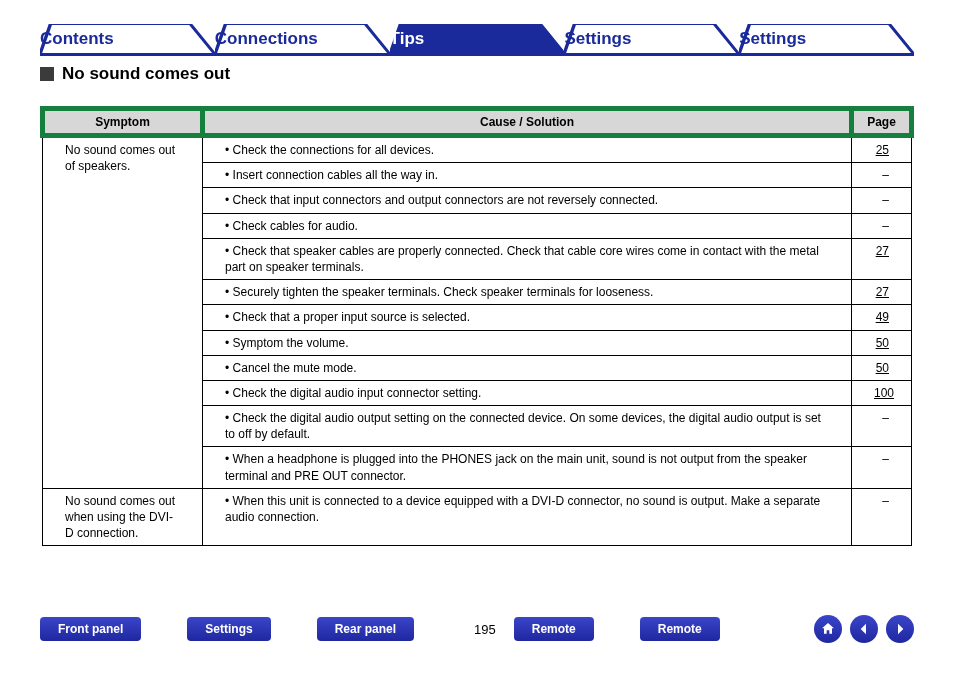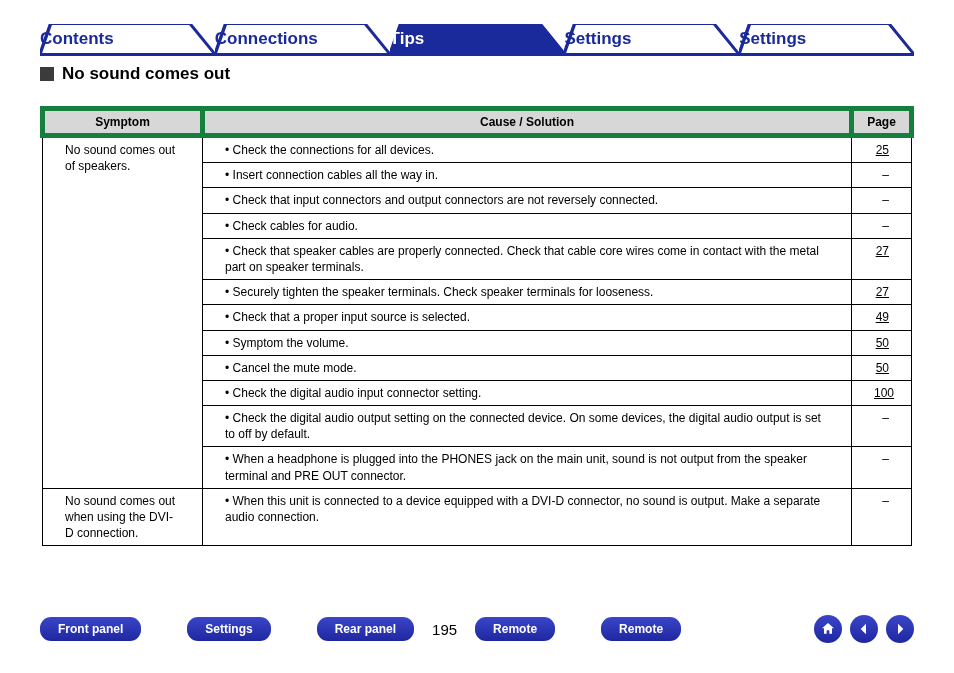--- a/index.html
+++ b/index.html
@@ -88,26 +88,26 @@
     display: flex;
     align-items: center;
   }
   .pill {
     background: #2f2fb5;
     background: linear-gradient(#3a45c8, #1f27a0);
     color: #fff;
     font-weight: bold;
     font-size: 12px;
     padding: 5px 18px;
-    border-radius: 11px;
+    border-radius: 4px;
     cursor: pointer;
     white-space: nowrap;
   }
   .gap-lg { width: 46px; }
-  .page-num { font-size: 15px; padding: 0 18px; }
+  .page-num { font-size: 13px; padding: 0 18px; margin-left: 42px; }
   .spacer { flex: 1; }
   .nav-icons { display: flex; gap: 8px; align-items: center; }
   .circ {
     width: 28px; height: 28px; border-radius: 50%;
     background: linear-gradient(#3a45c8, #1f27a0);
     color: #fff;
     display: flex; align-items: center; justify-content: center;
     cursor: pointer;
     font-size: 16px;
   }

